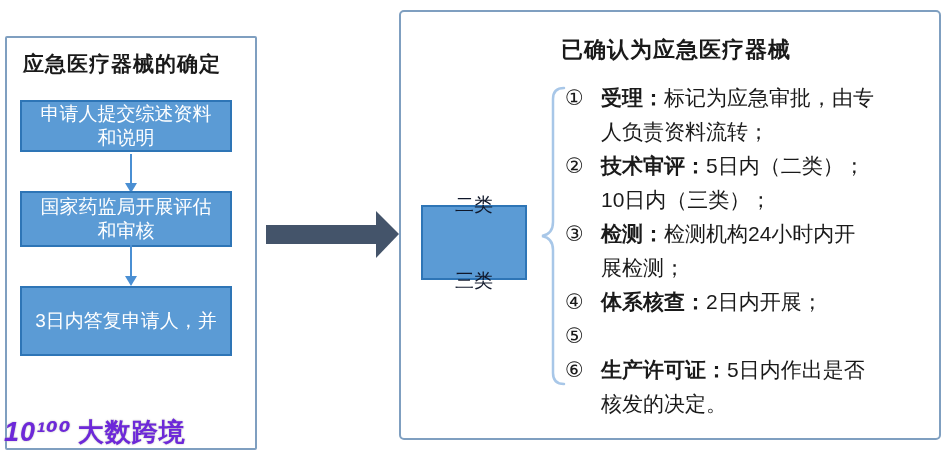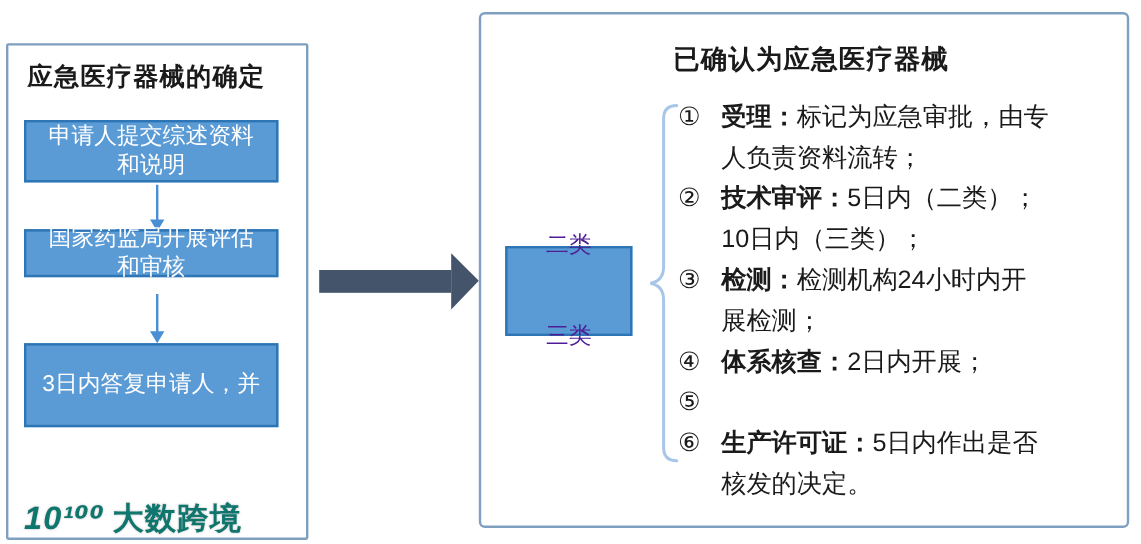--- a/index.html
+++ b/index.html
@@ -20,21 +20,21 @@
   .left-title{
     position:absolute;left:16px;top:12px;font-size:21px;font-weight:bold;
     letter-spacing:1px;white-space:nowrap;
   }
   .step-box{
     position:absolute;left:13px;width:212px;background:var(--box-fill);
     border:2px solid var(--box-border);color:#fff;text-align:center;
     font-size:19px;line-height:24px;display:flex;flex-direction:column;justify-content:center;
   }
   .step-1{top:62px;height:52px;}
-  .step-2{top:153px;height:40px;}
+  .step-2{top:153px;height:56px;}
   .step-3{top:248px;height:70px;font-size:19px;line-height:26px;}
   .vconn{position:absolute;left:118px;width:12px;}
   .vconn .vline{position:absolute;left:5px;top:0;width:2px;background:var(--connector);}
   .vconn .vhead{
     position:absolute;left:0;width:0;height:0;
     border-left:6px solid transparent;border-right:6px solid transparent;
     border-top:10px solid var(--connector);
   }
   .vconn-1{top:116px;height:39px;}
   .vconn-1 .vline{height:30px;} .vconn-1 .vhead{top:29px;}
@@ -52,35 +52,35 @@
   .right-panel{
     position:absolute;left:399px;top:10px;width:542px;height:430px;
     background:#fff;border:2px solid var(--panel-border);border-radius:5px;
   }
   .right-title{
     position:absolute;left:0;top:23px;width:100%;text-align:center;
     font-size:22px;font-weight:bold;letter-spacing:1px;padding-left:12px;
   }
   .category-box{
     position:absolute;left:20px;top:193px;width:106px;height:75px;
-    background:var(--box-fill);border:2px solid var(--box-border);color:#4c1d95;
+    background:var(--box-fill);border:2px solid var(--box-border);color:#0f172a;
     font-size:19px;line-height:29px;text-align:center;
     display:flex;flex-direction:column;justify-content:center;gap:47px;
   }
   .brace{position:absolute;left:137px;top:74px;width:32px;height:300px;}
   .brace path{stroke:var(--brace);stroke-width:2.5;fill:none;stroke-linecap:round;}
   .item-list{position:absolute;left:164px;top:69px;width:350px;}
   .list-item{display:flex;font-size:21px;line-height:34px;}
   .list-item .num{width:36px;flex:0 0 36px;}
   .list-item .itext{flex:0 0 274px;width:274px;}
   .list-item .ilabel{font-weight:bold;}
   
   .watermark{
-    position:absolute;left:20px;top:415px;font-size:26px;font-weight:bold;
-    color:#0f766e;text-shadow:0 0 2px #b5b5b5;white-space:nowrap;letter-spacing:1px;
+    position:absolute;left:4px;top:415px;font-size:26px;font-weight:bold;
+    color:#6d28d9;text-shadow:0 0 2px #b5b5b5;white-space:nowrap;letter-spacing:1px;
     z-index:5;
   }
   .watermark .wlogo{font-size:27px;margin-right:6px;font-style:italic;}
 </style>
 </head>
 <body>
 
 <div class="left-panel">
   <div class="left-title">应急医疗器械的确定</div>
 

